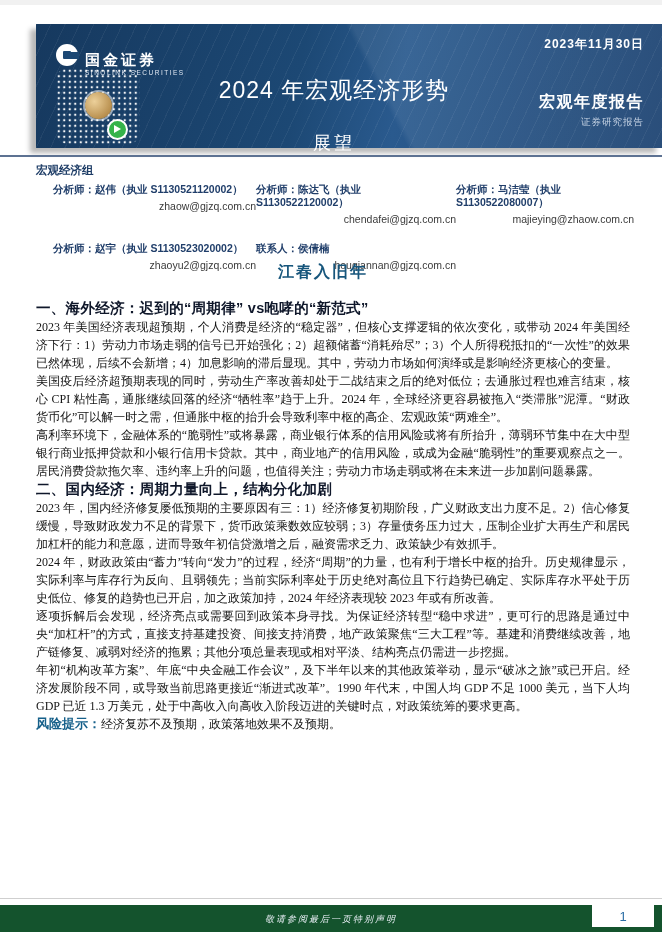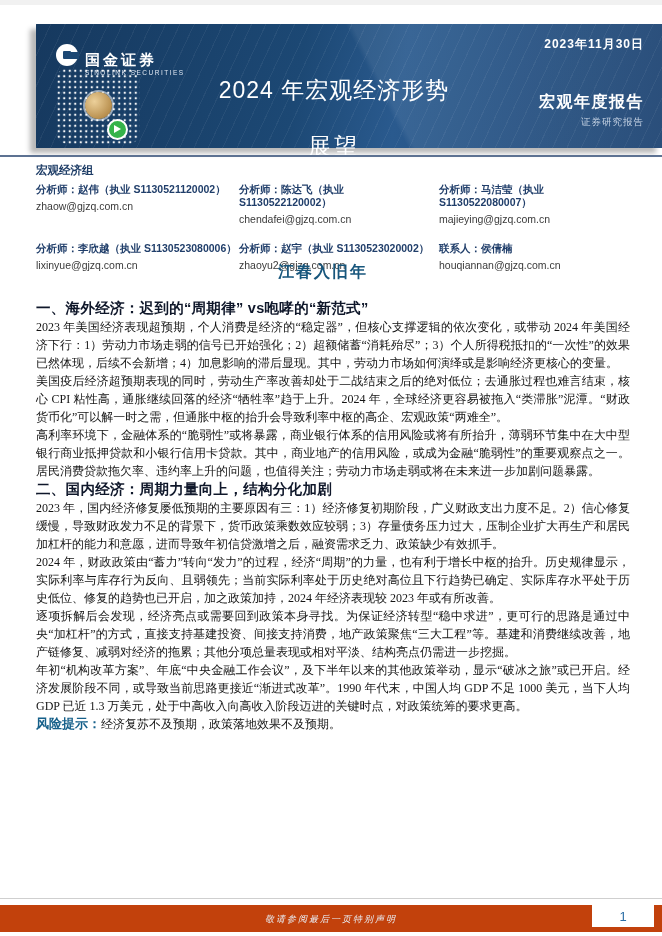--- a/index.html
+++ b/index.html
@@ -24,47 +24,47 @@
       background-image:radial-gradient(rgba(255,255,255,0.95) 1.1px, rgba(255,255,255,0) 1.5px);
       background-size:5.5px 5.5px;}
   .qr-gold{position:absolute;left:29px;top:24px;width:27px;height:27px;border-radius:50%;
       background:radial-gradient(circle at 35% 35%, #ecd09a, #b9904f 70%, #9d7438);box-shadow:0 0 0 2px rgba(255,255,255,0.55);}
   .qr-green{position:absolute;right:12px;bottom:4px;width:17px;height:17px;border-radius:50%;
       background:#35b34a;border:2px solid #fff;}
   .qr-green i{position:absolute;left:5px;top:3.5px;width:0;height:0;border-left:7px solid #fff;
       border-top:4.5px solid transparent;border-bottom:4.5px solid transparent;}
   .banner-title{position:absolute;left:130px;right:160px;top:15px;text-align:center;color:#fff;font-weight:normal;margin-top:36px;}
   .banner-title .l1{font-size:23px;letter-spacing:1px;}
-  .banner-title .l2{font-size:23px;letter-spacing:3px;margin-top:25px;}
+  .banner-title .l2{font-size:18px;letter-spacing:3px;margin-top:25px;}
   .banner-date{position:absolute;right:18px;top:12px;color:#fff;font-size:12px;font-weight:bold;letter-spacing:1px;}
   .banner-type{position:absolute;right:18px;top:68px;text-align:right;color:#fff;}
   .type-main{font-size:16px;font-weight:bold;letter-spacing:1.5px;}
   .type-sub{font-size:9.5px;color:#c7d4e5;margin-top:3px;letter-spacing:1px;}
 
   .rule{position:absolute;left:0;right:0;top:155px;height:2px;background:#5d7292;}
 
   
   .analysts{position:absolute;left:36px;right:28px;top:163px;}
   .group{font-size:11.5px;font-weight:bold;color:#1d3c66;}
-  .agrid{display:grid;grid-template-columns:203px 200px 1fr;row-gap:17px;margin-top:5px;}
+  .agrid{display:grid;grid-template-columns:203px 200px 1fr;row-gap:17px;margin-top:5px;margin-left:17px;}
   .aline{font-size:10.5px;font-weight:bold;color:#203e6a;line-height:13px;}
-  .amail{font-size:10.5px;color:#3a3a3a;margin-top:4px;}
+  .amail{font-size:10.5px;color:#3a3a3a;margin-top:4px;text-align:right;}
 
   
   .main-title{position:absolute;top:262px;left:0;right:16px;text-align:center;margin:0;
       font-size:16px;font-weight:bold;color:#17567c;letter-spacing:2px;}
   .content{position:absolute;left:36px;right:32px;top:299px;}
   .body{margin:0;font-family:"Liberation Serif",serif;font-size:12px;line-height:18px;
       color:#141414;text-align:justify;}
   .sec{margin:0;font-size:14.5px;font-weight:bold;color:#0f172a;line-height:19px;letter-spacing:0.3px;}
   .risk-label{font-family:"Liberation Sans",sans-serif;font-weight:bold;color:#16608a;font-size:13px;}
 
   
   .footer-topline{position:absolute;left:0;right:0;top:898px;height:1px;background:#cfcfcf;}
-  .footer-bar{position:absolute;left:0;right:0;top:905px;height:27px;background:#c2410c;}
+  .footer-bar{position:absolute;left:0;right:0;top:905px;height:27px;background:#14532d;}
   .disclaimer{position:absolute;left:0;right:0;top:8px;text-align:center;color:#e9eff6;
       font-size:9px;font-family:"Liberation Serif",serif;font-style:italic;letter-spacing:2px;}
   .pagebox{position:absolute;right:8px;top:0;width:62px;height:22px;background:#fff;
       display:flex;align-items:center;justify-content:center;color:#2c6ea5;font-size:13px;}
 </style>
 </head>
 <body>
 
 <div class="page">
   <div class="page-top-edge"></div>
@@ -102,25 +102,21 @@
       <div class="acell">
         <div class="aline">分析师：赵伟（执业 S1130521120002）</div>
         <div class="amail">zhaow@gjzq.com.cn</div>
       </div>
       <div class="acell">
         <div class="aline">分析师：陈达飞（执业 S1130522120002）</div>
         <div class="amail">chendafei@gjzq.com.cn</div>
       </div>
       <div class="acell">
         <div class="aline">分析师：马洁莹（执业 S1130522080007）</div>
-        <div class="amail">majieying@gjzq.com.cn</div>
-      </div>
-      <div class="acell">
-        <div class="aline">分析师：李欣越（执业 S1130523080006）</div>
-        <div class="amail">lixinyue@gjzq.com.cn</div>
+        <div class="amail">majieying@zhaow.com.cn</div>
       </div>
       <div class="acell">
         <div class="aline">分析师：赵宇（执业 S1130523020002）</div>
         <div class="amail">zhaoyu2@gjzq.com.cn</div>
       </div>
       <div class="acell">
         <div class="aline">联系人：侯倩楠</div>
         <div class="amail">houqiannan@gjzq.com.cn</div>
       </div>
     </div>

